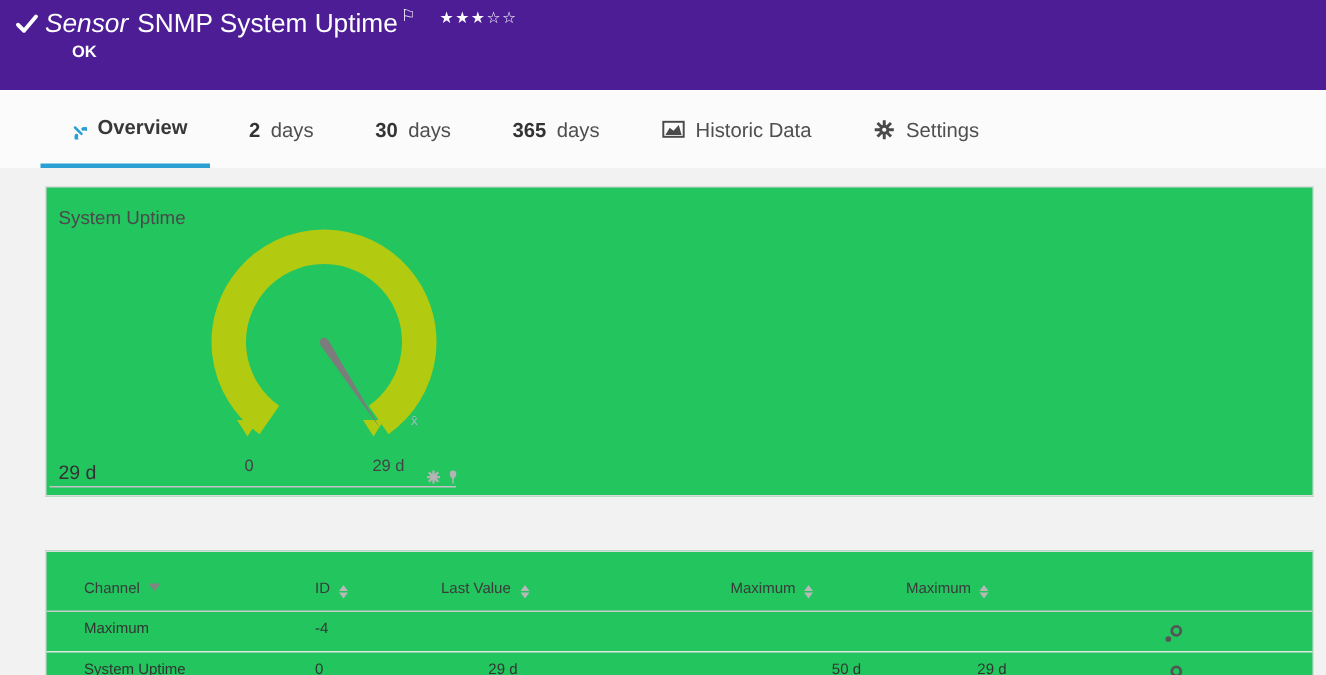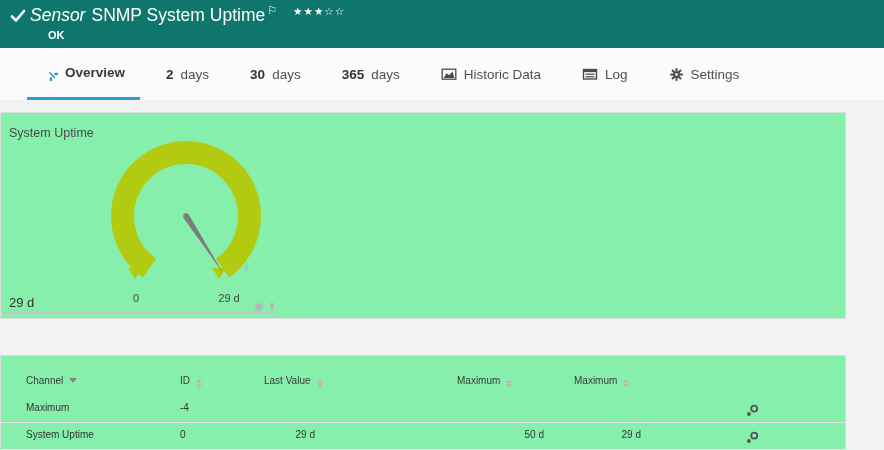--- a/index.html
+++ b/index.html
@@ -1,38 +1,38 @@
 <!DOCTYPE html>
 <html><head>
 <meta charset="utf-8">
 <style>
   * { margin:0; padding:0; box-sizing:border-box; }
   html,body { width:884px; height:450px; overflow:hidden; background:#f2f2f2;
     font-family:"Liberation Sans", sans-serif; }
 
   
-  .topbar { position:relative; height:48px; background:#0f766e; color:#fff; }
+  .topbar { position:relative; height:60px; background:#4c1d95; color:#fff; }
   .check-wrap { position:absolute; left:9px; top:7px; }
   .title-line { position:absolute; left:30px; top:4px; font-size:17.5px; white-space:nowrap; }
   .title-kind { font-style:italic; margin-right:6px; }
   .flag-sup { font-size:11px; vertical-align:7px; margin-left:2px; }
   .stars { font-size:10.5px; letter-spacing:1px; margin-left:16px; vertical-align:6px; cursor:pointer; }
   .ok-label { position:absolute; left:48px; top:29px; font-size:11px; font-weight:bold; }
 
   
   .tabbar { height:52px; background:#fbfbfb; display:flex; align-items:stretch;
     padding-left:27px; }
   .tab { display:flex; align-items:center; gap:7px; padding:4px 15px; margin-right:11px;
     font-size:13.5px; color:#4f4f4f; cursor:pointer; white-space:nowrap; }
   .tab.active { border-bottom:3px solid #2aa0d2; font-weight:bold; color:#383838; }
   .tab .num { font-weight:bold; color:#333; }
   .tab svg { display:block; }
 
   
-  .panel { background:#86efac; border:1px solid #dcdcdc; width:846px; }
+  .panel { background:#22c55e; border:1px solid #dcdcdc; width:846px; margin-left:30px; }
   .gauge-panel { margin-top:12px; height:207px; position:relative; }
   .gauge-title { position:absolute; left:8px; top:13px; font-size:12.5px; color:#4a4a4a; }
   .gauge-svg { position:absolute; left:0; top:0; }
   .gauge-current { position:absolute; left:8px; top:182px; font-size:13px; color:#333; }
   .gauge-underline { position:absolute; left:2px; top:199px; width:271px; height:1px; background:#c3c3c3; }
   .gauge-tools { position:absolute; left:253px; top:185px; display:flex; gap:3px; }
   .gauge-tools svg { cursor:pointer; }
 
   
   .table-panel { margin-top:36px; height:122px; padding-top:13px; }
@@ -94,31 +94,20 @@
     <span>days</span>
   </div>
   <div class="tab">
     <span>
       <svg width="16" height="16" viewBox="0 0 16 16">
         <rect x="1.2" y="3.2" width="13.6" height="10" fill="none" stroke="#4a4a4a" stroke-width="1.3"></rect>
         <polygon points="2.6,12 5.5,7.2 8,9.2 11.5,5.4 13.4,12" fill="#4a4a4a"></polygon>
       </svg>
     </span>
     <span>Historic Data</span>
-  </div>
-  <div class="tab">
-    <span>
-      <svg width="16" height="16" viewBox="0 0 16 16">
-        <rect x="1.5" y="3.5" width="13" height="9.5" fill="none" stroke="#4a4a4a" stroke-width="1.4"></rect>
-        <rect x="1.5" y="3.5" width="13" height="2.6" fill="#4a4a4a"></rect>
-        <line x1="3.5" y1="8.2" x2="12.5" y2="8.2" stroke="#4a4a4a" stroke-width="1.2"></line>
-        <line x1="3.5" y1="10.8" x2="12.5" y2="10.8" stroke="#4a4a4a" stroke-width="1.2"></line>
-      </svg>
-    </span>
-    <span>Log</span>
   </div>
   <div class="tab">
     <span>
       <svg width="15" height="15" viewBox="0 0 16 16">
         <g stroke="#4a4a4a" stroke-width="2.1">
           <line x1="8" y1="1.2" x2="8" y2="5"></line>
             <line x1="8" y1="11" x2="8" y2="14.8"></line>
           <line x1="1.2" y1="8" x2="5" y2="8"></line>
             <line x1="11" y1="8" x2="14.8" y2="8"></line>
           <line x1="3.2" y1="3.2" x2="5.9" y2="5.9"></line>

